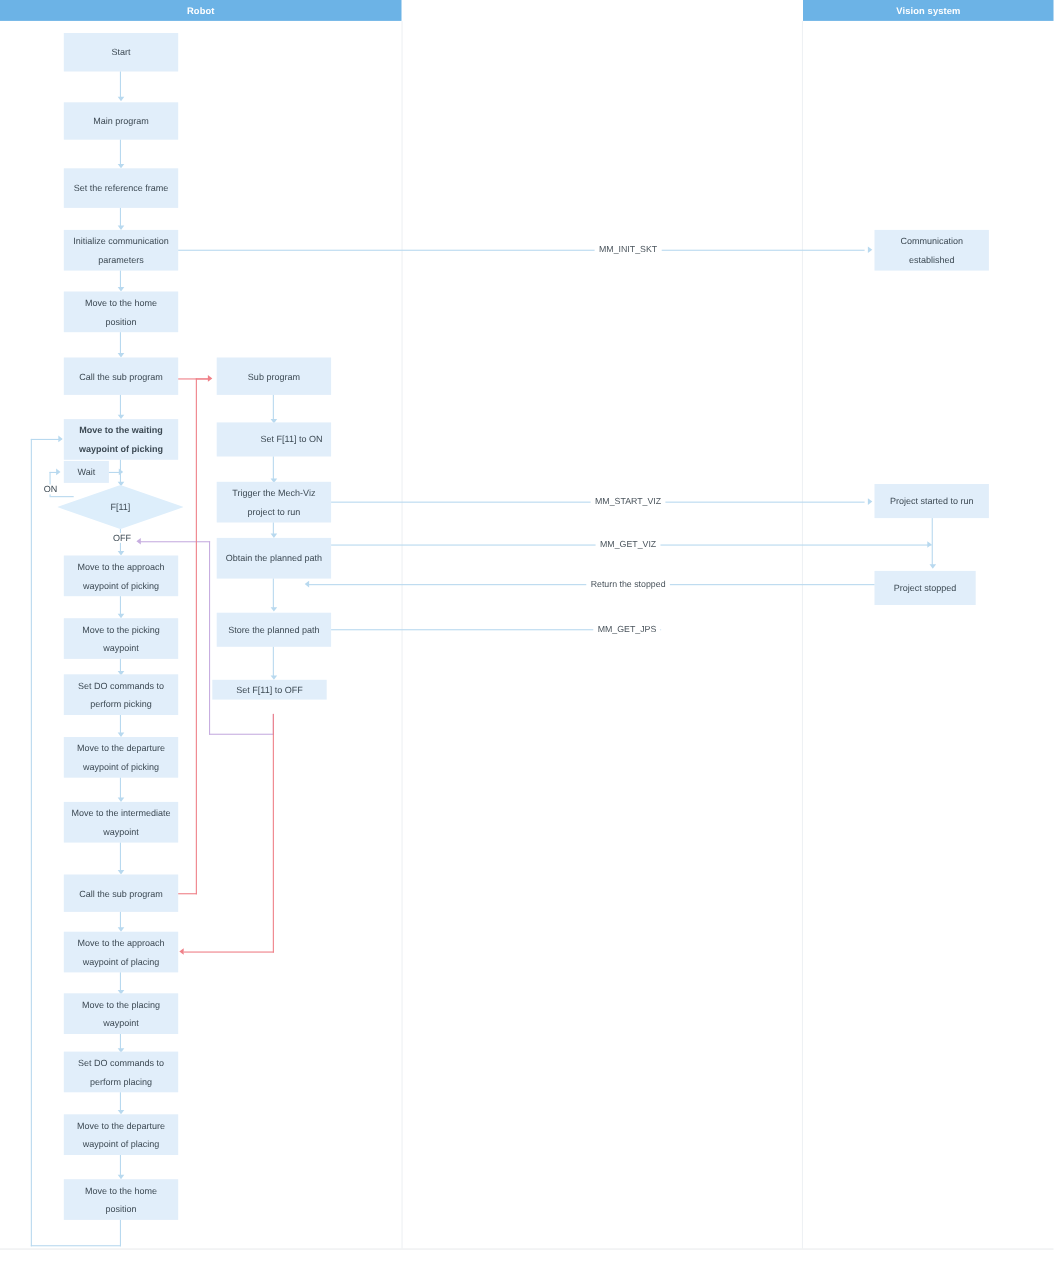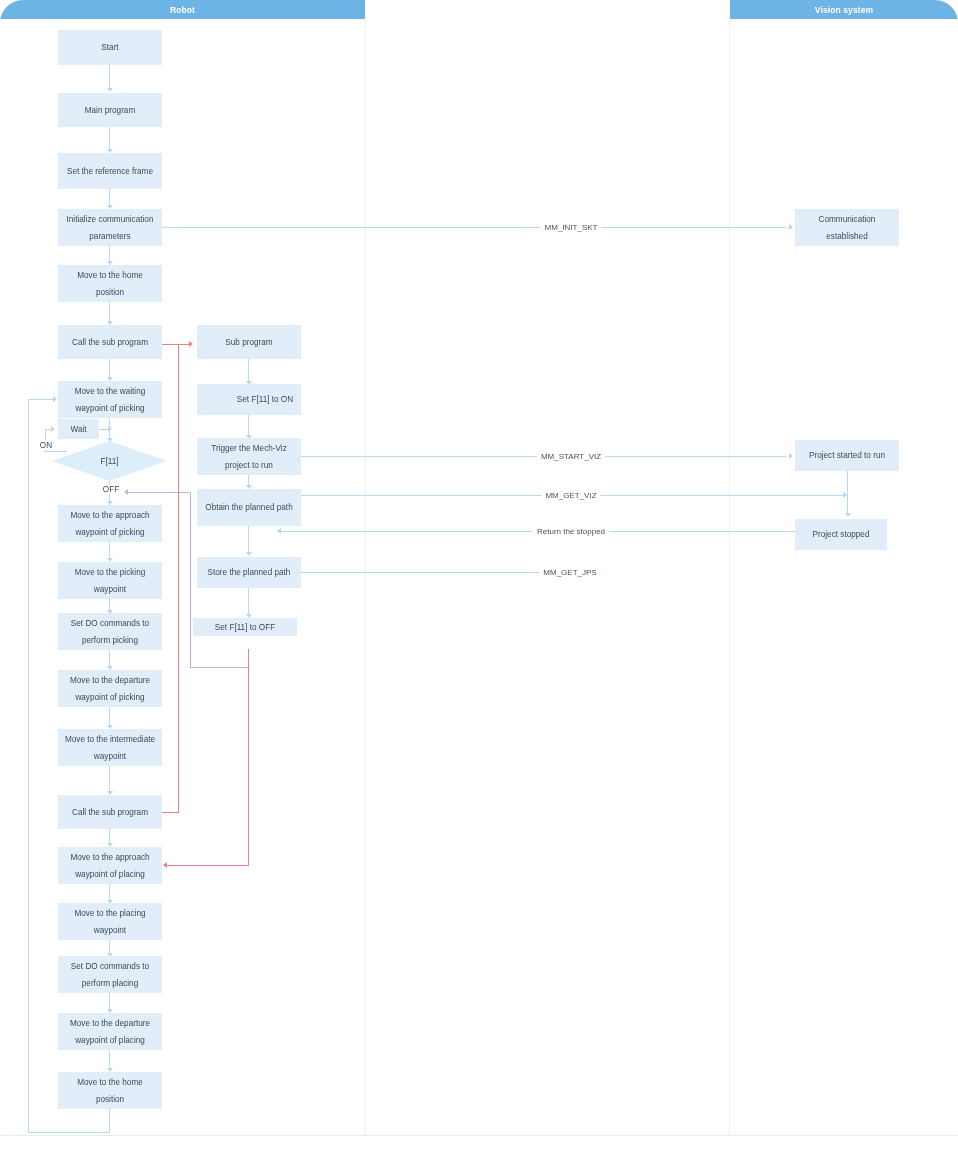--- a/index.html
+++ b/index.html
@@ -1,17 +1,17 @@
 <!DOCTYPE html>
 <html><head>
 <meta charset="utf-8">
 <style>
   html,body{margin:0;padding:0;background:#ffffff;}
   body{font-family:"Liberation Sans","DejaVu Sans",sans-serif;}
-  #canvas{position:relative;width:958px;height:1154px;background:#fff;overflow:hidden;border-radius:23px;}
+  #canvas{position:relative;width:958px;height:1154px;background:#fff;overflow:hidden;}
 
   
   .lane-head{
     position:absolute;top:0;height:19px;
     background:#6cb3e6;color:#ffffff;
     font-size:8.5px;font-weight:bold;
     display:flex;align-items:center;justify-content:center;
     letter-spacing:.1px;
   }
   .lane-sep{position:absolute;top:19px;width:1px;background:#eef1f4;}
@@ -107,21 +107,21 @@
   </div>
   <div class="ln v" style="left:109px;top:302px;height:21px;"></div>
   <div class="ar down" style="left:107px;top:321px;"></div>
 
   <div class="node" style="left:58px;top:325px;width:104px;height:34px;">
     <span>Call the sub program</span>
   </div>
   <div class="ln v" style="left:109px;top:359px;height:19px;"></div>
   <div class="ar down" style="left:107px;top:377px;"></div>
 
-  <div class="node two" style="left:58px;top:381px;width:104px;height:37px;">
+  <div class="node two" style="left:58px;top:381px;width:104px;height:37px;font-weight:bold;">
     <span>Move to the waiting waypoint of picking</span>
   </div>
 
   <div class="ln v" style="left:109px;top:418px;height:22px;"></div>
   <div class="ar down" style="left:107px;top:438px;"></div>
 
   <div class="node" style="left:58px;top:419px;width:41px;height:20px;">
     <span>Wait</span>
   </div>
   <div class="ln h" style="left:99px;top:429px;width:11px;"></div>

